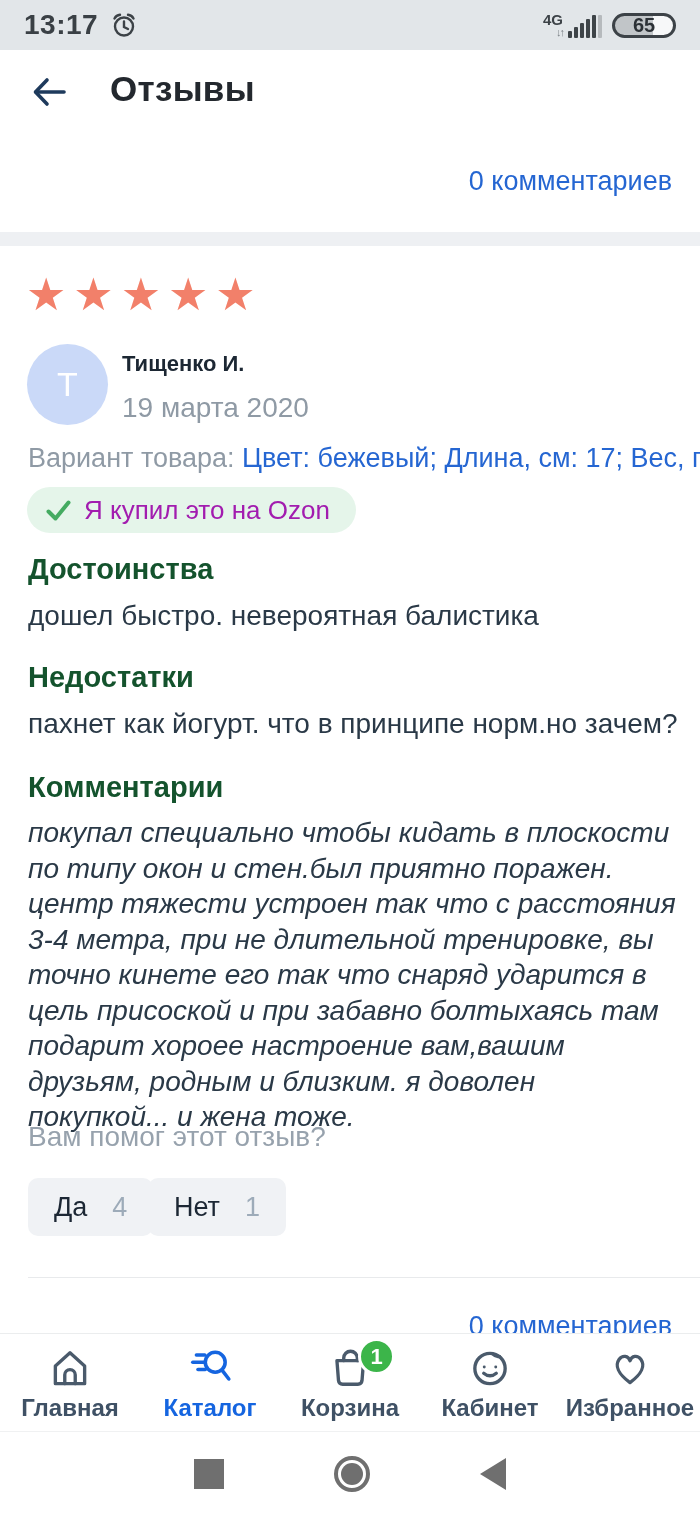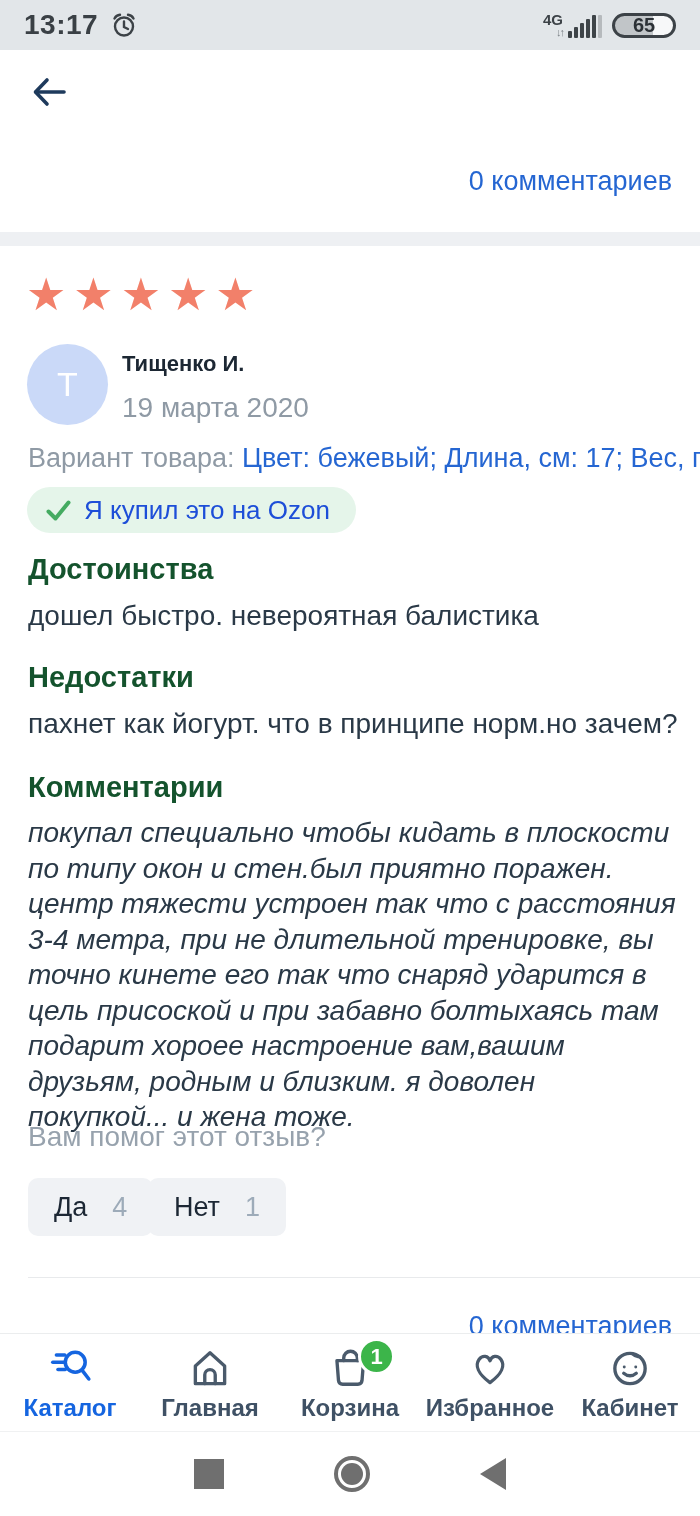--- a/index.html
+++ b/index.html
@@ -46,21 +46,21 @@
     background:#cad9f8; color:#ffffff; display:flex; align-items:center; justify-content:center;
     font-size:34px;
   }
   .author-name { position:absolute; top:351px; left:122px; font-size:22px; font-weight:bold; color:#1c2733; }
   .review-date { position:absolute; top:392px; left:122px; font-size:28px; color:#8f9aa5; }
   .variant { position:absolute; top:443px; left:28px; width:650px; font-size:27px; color:#8f9aa5; white-space:nowrap; }
   .variant .v-val { color:#2566d2; }
   .purchase-badge {
     position:absolute; top:487px; left:27px; height:46px; border-radius:23px;
     background:#e5f5ea; display:inline-flex; align-items:center; gap:12px; padding:0 26px 0 18px;
-    color:#1d4ed8; font-size:26px;
+    color:#a21caf; font-size:26px;
   }
   .sec-title { position:absolute; left:28px; font-size:29px; font-weight:bold; color:#14532d; }
   .sec-text  { position:absolute; left:28px; width:652px; font-size:28px; color:#2a3947; line-height:35.5px; }
   .t-pros { top:553px; } .x-pros { top:598px; }
   .t-cons { top:661px; } .x-cons { top:706px; }
   .t-comm { top:771px;text-align:center; } .x-comm { top:815px;font-style:italic; }
   .helpful-q { position:absolute; top:1121px; left:28px; font-size:28px; color:#97a2ad; }
   .vote-btn {
     position:absolute; top:1178px; height:58px; border:none; border-radius:10px;
     background:#f0f2f5; display:inline-flex; align-items:center; gap:25px; padding:0 26px;
@@ -129,20 +129,21 @@
     </span>
   </div>
 
   <div class="header">
     <span class="back-btn">
       <svg width="40" height="34" viewBox="0 0 40 34" fill="none" stroke="#1e3a5c" stroke-width="3.6" stroke-linecap="round" stroke-linejoin="round">
         <path d="M34 17 H6"></path>
         <path d="M17 5 L5.5 17 L17 29"></path>
       </svg>
     </span>
+    <span class="page-title">Отзывы</span>
   </div>
 
   <a class="comments-top">0 комментариев</a>
 
   <div class="divider-strip"></div>
 
   <div class="stars">★★★★★</div>
 
   <div class="avatar">
     <span>Т</span>
@@ -180,76 +181,76 @@
     <span class="vote-label">Нет</span>
     <span class="vote-count">1</span>
   </button>
 
   <div class="divider-line"></div>
 
   <a class="comments-bottom">0 комментариев</a>
 
   <div class="bottom-nav">
 
+    <div class="nav-item">
+      <span class="nav-icon">
+        <svg width="46" height="46" viewBox="0 0 44 44" fill="none" stroke="#4a5a6b" stroke-width="3.2" stroke-linecap="round" stroke-linejoin="round">
+          <path d="M8 20 L22 7.5 L36 20 V37 H8 Z"></path>
+          <path d="M17 37 V28.5 a5 5 0 0 1 10 0 V37"></path>
+        </svg>
+      </span>
+      <span class="nav-label">Главная</span>
+    </div>
+
     <div class="nav-item active">
       <span class="nav-icon">
         <svg width="46" height="46" viewBox="0 0 44 44" fill="none" stroke="#1565e0" stroke-width="3.4" stroke-linecap="round">
           <circle cx="27" cy="16.5" r="9.5"></circle>
           <path d="M33.5 24 L40 32.5"></path>
           <path d="M9 9.5 H17"></path>
           <path d="M5.5 16.5 H17"></path>
           <path d="M10.5 23.5 H17.5"></path>
         </svg>
       </span>
       <span class="nav-label">Каталог</span>
     </div>
 
     <div class="nav-item">
       <span class="nav-icon">
         <svg width="46" height="46" viewBox="0 0 44 44" fill="none" stroke="#4a5a6b" stroke-width="3.2" stroke-linecap="round" stroke-linejoin="round">
-          <path d="M8 20 L22 7.5 L36 20 V37 H8 Z"></path>
-          <path d="M17 37 V28.5 a5 5 0 0 1 10 0 V37"></path>
-        </svg>
-      </span>
-      <span class="nav-label">Главная</span>
-    </div>
-
-    <div class="nav-item">
-      <span class="nav-icon">
-        <svg width="46" height="46" viewBox="0 0 44 44" fill="none" stroke="#4a5a6b" stroke-width="3.2" stroke-linecap="round" stroke-linejoin="round">
           <path d="M16 15 v-2.5 a6.5 6.5 0 0 1 13 0 V15"></path>
           <path d="M9.5 15 H35 L33.5 34 a4 4 0 0 1 -4 3.5 H15 a4 4 0 0 1 -4 -3.5 Z"></path>
         </svg>
         <span class="cart-badge">1</span>
       </span>
       <span class="nav-label">Корзина</span>
-    </div>
-
-    <div class="nav-item">
-      <span class="nav-icon">
-        <svg width="46" height="46" viewBox="0 0 44 44" fill="none" stroke="#4a5a6b" stroke-width="3.2" stroke-linecap="round" stroke-linejoin="round">
-          <path d="M22 36 C10.5 27.5 7.5 19.5 11.5 13.8 C15 9.2 20.4 10.4 22 15 C23.6 10.4 29 9.2 32.5 13.8 C36.5 19.5 33.5 27.5 22 36 Z"></path>
-        </svg>
-      </span>
-      <span class="nav-label">Избранное</span>
     </div>
 
     <div class="nav-item">
       <span class="nav-icon">
         <svg width="46" height="46" viewBox="0 0 44 44" fill="none" stroke="#4a5a6b" stroke-width="3.2" stroke-linecap="round">
           <circle cx="22" cy="22.5" r="14.5"></circle>
           <path d="M24 8.5 q4 4 7.5 2.5" stroke-width="2.6"></path>
           <circle cx="16.5" cy="21" r="1.4" fill="#4a5a6b" stroke="none"></circle>
           <circle cx="27.5" cy="21" r="1.4" fill="#4a5a6b" stroke="none"></circle>
           <path d="M16 27 q6 5 12 0"></path>
         </svg>
       </span>
       <span class="nav-label">Кабинет</span>
     </div>
 
+    <div class="nav-item">
+      <span class="nav-icon">
+        <svg width="46" height="46" viewBox="0 0 44 44" fill="none" stroke="#4a5a6b" stroke-width="3.2" stroke-linecap="round" stroke-linejoin="round">
+          <path d="M22 36 C10.5 27.5 7.5 19.5 11.5 13.8 C15 9.2 20.4 10.4 22 15 C23.6 10.4 29 9.2 32.5 13.8 C36.5 19.5 33.5 27.5 22 36 Z"></path>
+        </svg>
+      </span>
+      <span class="nav-label">Избранное</span>
+    </div>
+
   </div>
 
   <div class="android-nav">
     <span class="an-square"></span>
     <span class="an-home">
         <i></i>
       </span>
     <span class="an-back"></span>
   </div>
 

